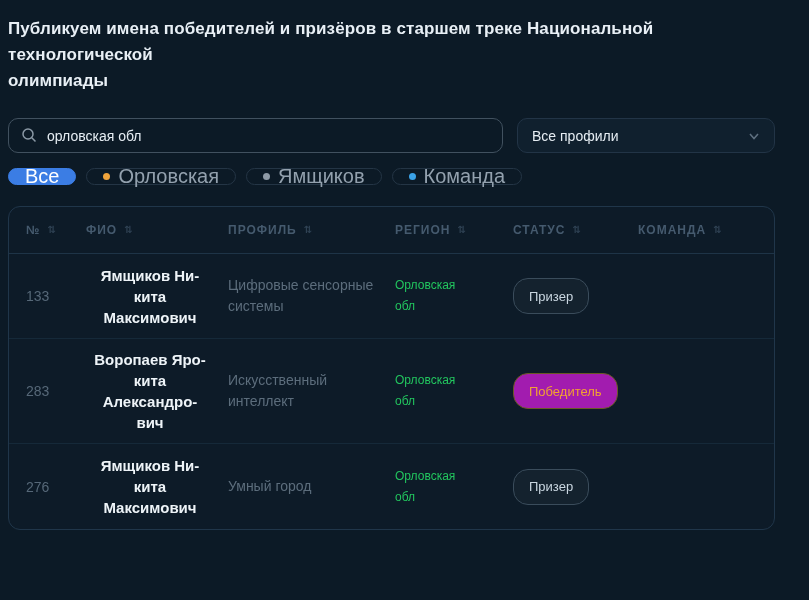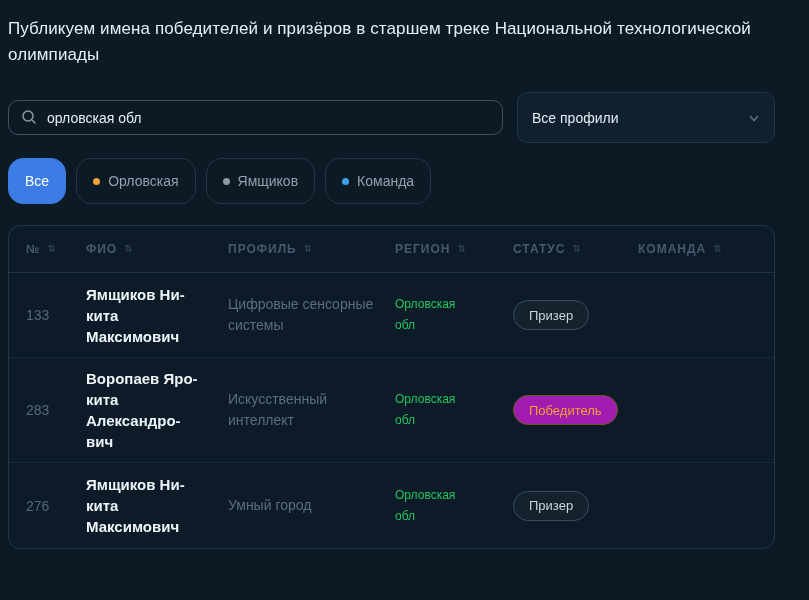--- a/index.html
+++ b/index.html
@@ -9,21 +9,21 @@
     font-family: "Liberation Sans", "DejaVu Sans", sans-serif;
     color: #e8eff5;
     overflow: hidden;
   }
   .wrap { padding: 16px 34px 0 8px; }
 
   
   .page-title {
     font-size: 17px;
     line-height: 26px;
-    font-weight: 400;
+    font-weight: 700;
     color: #e8eff5;
     white-space: pre-line;
     letter-spacing: 0.1px;
   }
 
   
   .controls-row {
     margin-top: 24px;
     display: flex;
     justify-content: space-between;
@@ -45,21 +45,21 @@
     padding: 0 12px 0 38px;
     outline: none;
   }
   .search-icon {
     position: absolute; left: 13px; top: 9px;
     width: 16px; height: 16px;
     color: #8b99a6;
     pointer-events: none;
   }
   .profile-select {
-    width: 258px; height: 51px;
+    width: 258px; height: 35px;
     background: #10202e;
     border: 1px solid #223446;
     border-radius: 10px;
     display: flex;
     align-items: center;
     justify-content: space-between;
     padding: 0 14px 0 14px;
     font-size: 14px;
     color: #e6edf3;
     cursor: pointer;
@@ -68,28 +68,28 @@
   .chevron-icon { width: 12px; height: 12px; color: #5f7080; }
 
   
   .chips-row {
     margin-top: 15px;
     display: flex;
     gap: 10px;
     align-items: center;
   }
   .chip {
-    height: 46px;
+    height: 17px;
     border-radius: 15px;
     display: inline-flex;
     align-items: center;
     gap: 8px;
     padding: 0 16px;
     font-family: inherit;
-    font-size: 14px;
+    font-size: 20px;
     background: transparent;
     border: 1px solid #243545;
     color: #93a1ae;
     cursor: pointer;
   }
   .chip.active {
     background: #3b7de4;
     border-color: #3b7de4;
     color: #ffffff;
   }
@@ -141,37 +141,38 @@
     padding-left: 17px;
     font-size: 14px;
     color: #566878;
   }
   .cell.name {
     font-size: 15px;
     font-weight: 700;
     line-height: 21px;
     color: #eef4f8;
     white-space: pre-line;
+    text-align: center;
   }
   .cell.profile {
     font-size: 14px;
     line-height: 21px;
     color: #5c6d7c;
     white-space: pre-line;
   }
   .cell.region {
     font-size: 12px;
     line-height: 21px;
     color: #22c55e;
     white-space: pre-line;
   }
   .badge {
     display: inline-flex;
     align-items: center;
-    height: 30px;
+    height: 36px;
     padding: 0 15px;
     border-radius: 15px;
     font-size: 13px;
     white-space: nowrap;
   }
   .badge-prize {
     background: #14222e;
     border: 1px solid #3a4c5b;
     color: #c9d6e0;
   }

